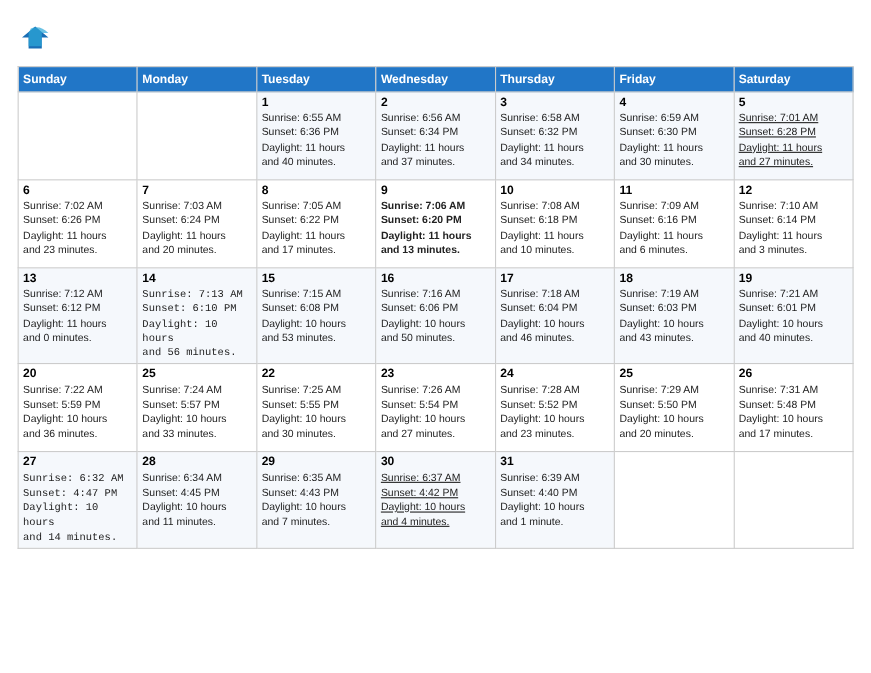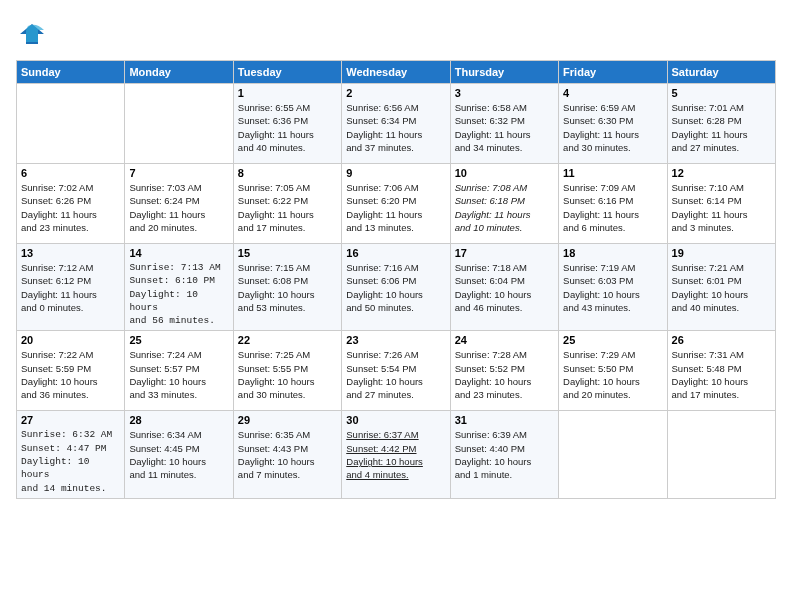--- a/index.html
+++ b/index.html
@@ -143,21 +143,21 @@
         </td>
         <td>
           <span class="day-num">4</span>
           <div class="day-info" style="white-space: pre-line;">Sunrise: 6:59 AM
 Sunset: 6:30 PM
 Daylight: 11 hours
 and 30 minutes.</div>
         </td>
         <td>
           <span class="day-num">5</span>
-          <div class="day-info" style="white-space: pre-line;">Sunrise: 7:01 AM
+          <div class="day-info" style="white-space: pre-line; text-decoration: underline;">Sunrise: 7:01 AM
 Sunset: 6:28 PM
 Daylight: 11 hours
 and 27 minutes.</div>
         </td>
       </tr>
       <tr>
         <td>
           <span class="day-num">6</span>
           <div class="day-info" style="white-space: pre-line;">Sunrise: 7:02 AM
 Sunset: 6:26 PM
@@ -173,28 +173,28 @@
         </td>
         <td>
           <span class="day-num">8</span>
           <div class="day-info" style="white-space: pre-line;">Sunrise: 7:05 AM
 Sunset: 6:22 PM
 Daylight: 11 hours
 and 17 minutes.</div>
         </td>
         <td>
           <span class="day-num">9</span>
-          <div class="day-info" style="white-space: pre-line;">Sunrise: 7:06 AM
+          <div class="day-info" style="white-space: pre-line; font-weight: bold;">Sunrise: 7:06 AM
 Sunset: 6:20 PM
 Daylight: 11 hours
 and 13 minutes.</div>
         </td>
         <td>
           <span class="day-num">10</span>
-          <div class="day-info" style="white-space: pre-line; font-style: italic;">Sunrise: 7:08 AM
+          <div class="day-info" style="white-space: pre-line;">Sunrise: 7:08 AM
 Sunset: 6:18 PM
 Daylight: 11 hours
 and 10 minutes.</div>
         </td>
         <td>
           <span class="day-num">11</span>
           <div class="day-info" style="white-space: pre-line;">Sunrise: 7:09 AM
 Sunset: 6:16 PM
 Daylight: 11 hours
 and 6 minutes.</div>

